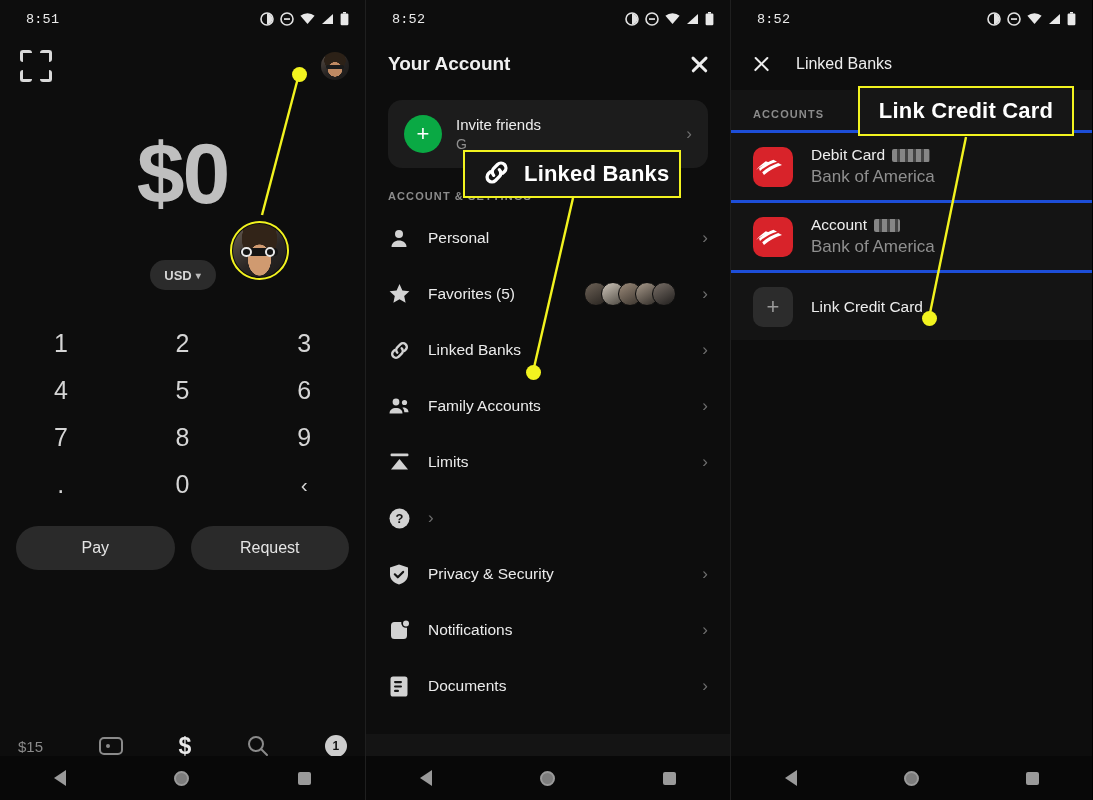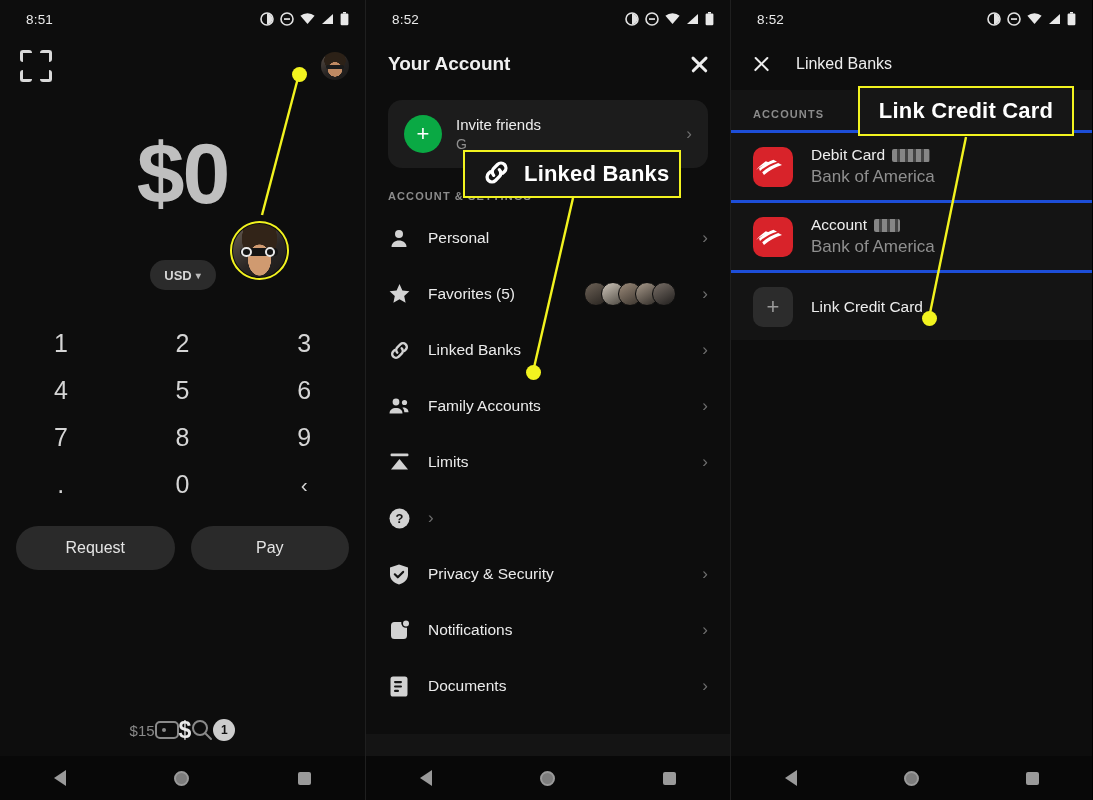--- a/index.html
+++ b/index.html
@@ -13,21 +13,21 @@
 
   .phone { position:relative; height:800px; background:#0d0d0d; overflow:hidden; }
   .phone.p1 { width:365px; }
   .phone.p2 { width:366px; border-left:1px solid #1f1f1f; border-right:1px solid #1f1f1f; }
   .phone.p3 { width:361px; }
 
   
   .statusbar {
     height:38px; display:flex; align-items:center;
     justify-content:space-between; padding:0 16px 0 26px;
-    color:#e8e8e8; font-size:13px;
+    color:#e8e8e8; font-size:13px;font-family:Liberation Mono, monospace;
   }
   .sb-time { font-size:13.5px; color:#eaeaea; letter-spacing:.2px; }
   .sb-icons { display:flex; align-items:center; gap:6px; }
   .sb-icons svg { display:block; }
 
   
   .p1-top { height:56px; display:flex; align-items:center; justify-content:space-between; padding:0 16px 0 20px; }
   .scan-ico { width:32px; height:32px; position:relative; }
   .scan-ico i {
     position:absolute; width:12px; height:12px; border:3.2px solid #d9d9d9; border-radius:3px;
@@ -65,22 +65,22 @@
          color:#d5d5d5; font-size:25px; font-weight:500; }
   .key.bksp { font-size:21px; }
 
   .actions { display:flex; gap:16px; padding:18px 16px 0; }
   .act-btn {
     flex:1; height:44px; border-radius:22px; background:#2a2a2a; color:#e4e4e4;
     font-size:16px; display:flex; align-items:center; justify-content:center;
   }
 
   .tabbar {
-    position:absolute; bottom:44px; left:0; right:0; height:52px;
-    display:flex; align-items:center; justify-content:center; padding:0 18px;
+    position:absolute; bottom:28px; left:0; right:0; height:52px;
+    display:flex; align-items:center; justify-content:space-between; padding:0 18px;
     color:#8a8a8a;
   }
   .tab-money { color:#8a8a8a; font-size:15px; }
   .tab-dollar { color:#e9e9e9; font-size:23px; font-weight:700; }
   .tab-badge {
     width:22px; height:22px; border-radius:50%; background:#cdcdcd; color:#111;
     font-size:12px; font-weight:600; display:flex; align-items:center; justify-content:center;
   }
 
   
@@ -228,22 +228,22 @@
       <div class="key">6</div>
       <div class="key">7</div>
       <div class="key">8</div>
       <div class="key">9</div>
       <div class="key">.</div>
       <div class="key">0</div>
       <div class="key bksp">‹</div>
     </div>
 
     <div class="actions">
+      <div class="act-btn">Pay</div>
       <div class="act-btn">Request</div>
-      <div class="act-btn">Pay</div>
     </div>
 
     <div class="tabbar">
       <span class="tab-money">$15</span>
       <svg width="24" height="20" viewBox="0 0 24 20">
           <rect x="1" y="2" width="22" height="16" rx="4" fill="none" stroke="#8a8a8a" stroke-width="2"></rect>
           <circle cx="9" cy="10" r="2" fill="#8a8a8a"></circle>
         </svg>
       <span class="tab-dollar">$</span>
       <svg width="22" height="22" viewBox="0 0 22 22">

